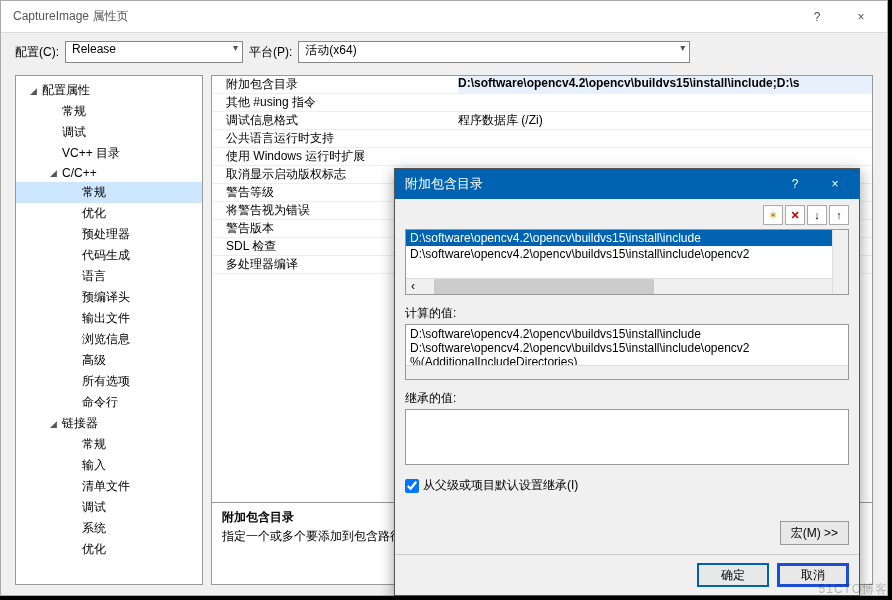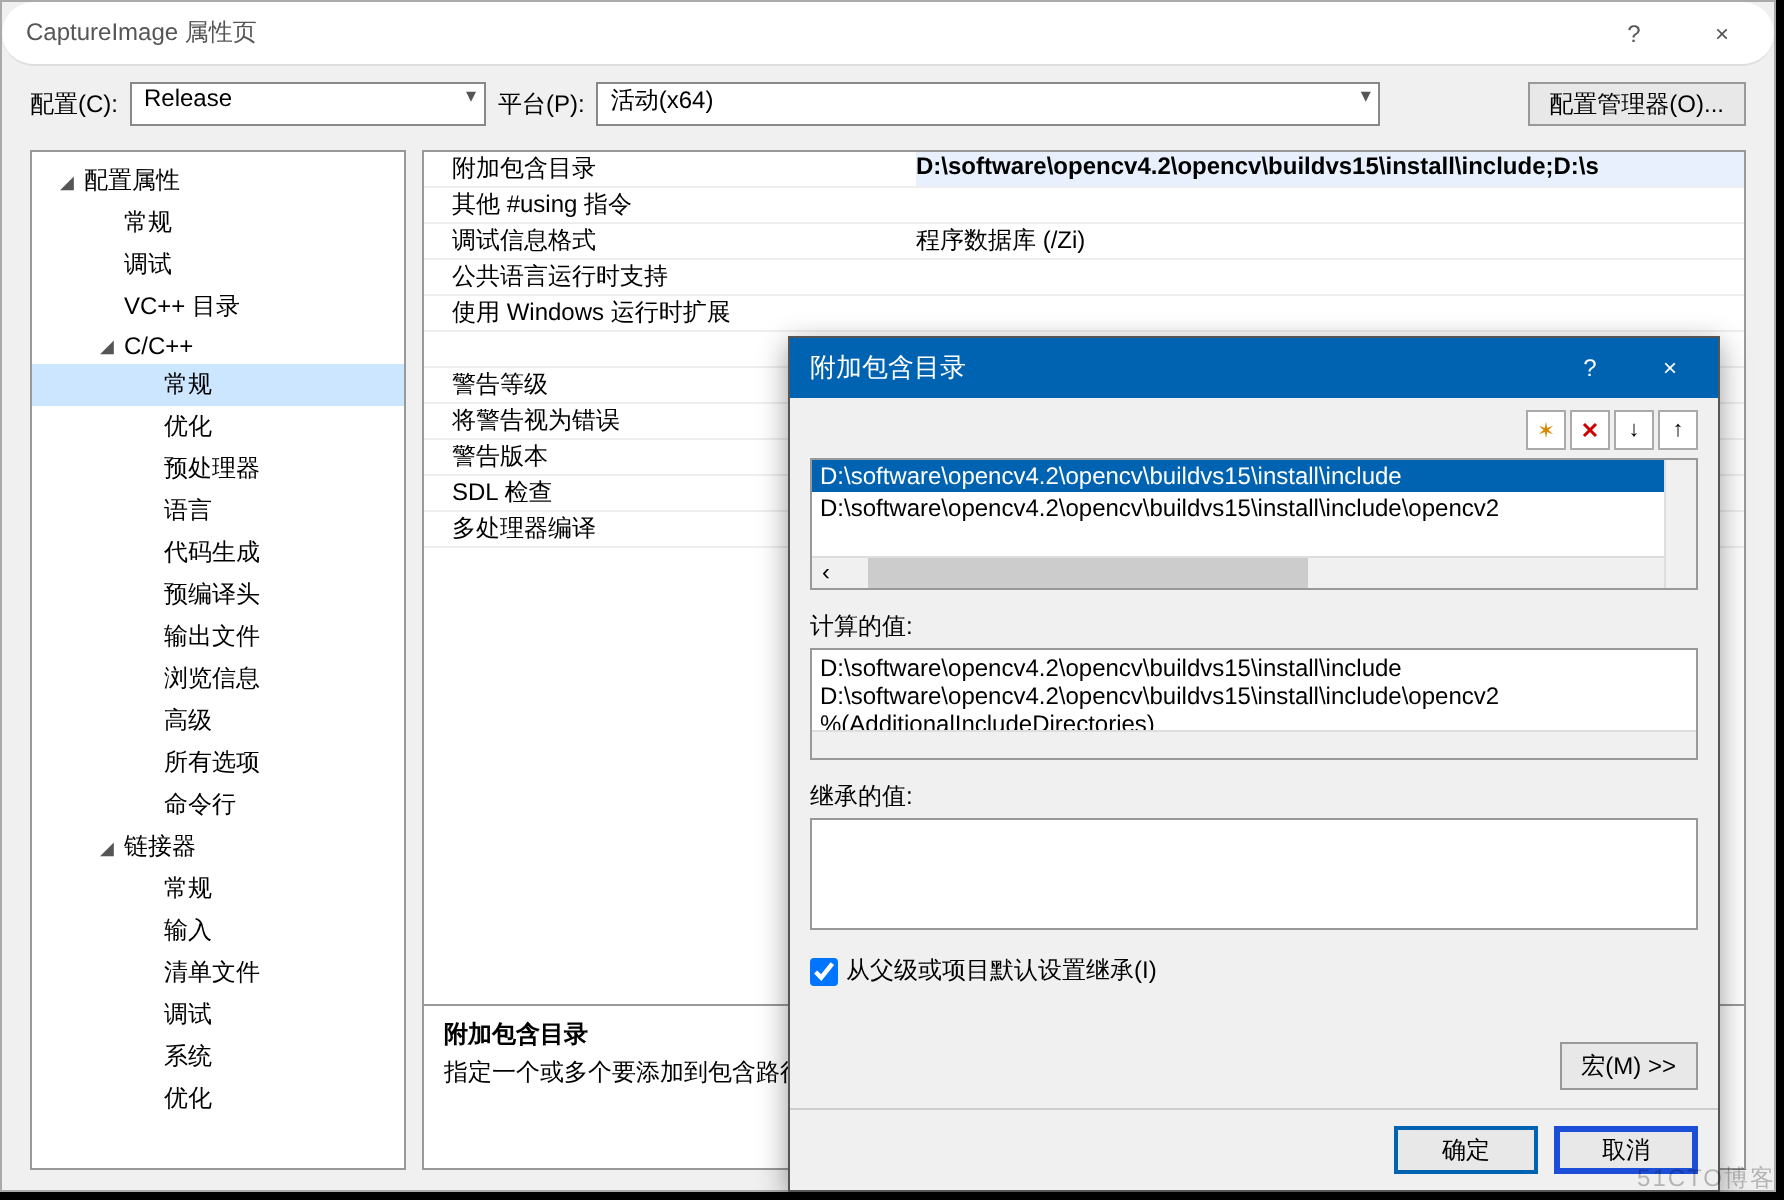--- a/index.html
+++ b/index.html
@@ -1,18 +1,18 @@
 <!DOCTYPE html>
 <html><head>
   <meta charset="utf-8">
   <style>
     * { box-sizing: border-box; margin: 0; padding: 0; font-family: "Microsoft YaHei", "Segoe UI", sans-serif; font-size: 12px; }
     body { background: #000; width: 892px; height: 600px; position: relative; overflow: hidden; }
     .window { background: #f0f0f0; width: 888px; height: 596px; position: absolute; top: 0; left: 0; border: 1px solid #aaa; }
-    .titlebar { height: 32px; background: #fff; display: flex; align-items: center; padding: 0 4px 0 12px; color: #555; border-bottom: 1px solid #ddd; border-radius: 16px; }
+    .titlebar { height: 32px; background: #fff; display: flex; align-items: center; padding: 0 4px 0 12px; color: #555; border-bottom: 1px solid #ddd; }
     .titlebar .title { flex: 1; }
     .titlebar .winbtn { width: 44px; height: 30px; display: flex; align-items: center; justify-content: center; color: #555; cursor: pointer; }
     .toolbar { display: flex; align-items: center; padding: 8px 14px; gap: 6px; }
     .toolbar label { color: #000; }
     .combo { background: #fff; border: 1px solid #888; height: 22px; display: flex; padding: 0 4px 0 6px; position: relative; }
     .combo.wide1 { width: 178px; }
     .combo.wide2 { width: 392px; }
     .combo .arrow { margin-left: auto; color: #555; font-size: 10px; }
     .mgrbtn { background: #e8e8e8; border: 1px solid #999; height: 22px; padding: 0 10px; cursor: pointer; }
     .body { display: flex; padding: 4px 14px 10px; gap: 8px; height: calc(100% - 70px); }
@@ -70,21 +70,20 @@
     <div class="combo wide1">
       <span>Release</span>
       <span class="arrow">▾</span>
     </div>
     <label>平台(P):</label>
     <div class="combo wide2">
       <span>活动(x64)</span>
       <span class="arrow">▾</span>
     </div>
     <div style="flex:1"></div>
-    <button class="mgrbtn">配置管理器(O)...</button>
   </div>
   <div class="body">
     <div class="tree">
       <div class="node l1">
           <span class="tri">◢</span>
           <span>配置属性</span>
         </div>
       <div id="tree-items">
           <div class="node l2">
             <span class="tri"></span>
@@ -109,25 +108,25 @@
           <div class="node l3">
             <span class="tri"></span>
             <span>优化</span>
           </div>
           <div class="node l3">
             <span class="tri"></span>
             <span>预处理器</span>
           </div>
           <div class="node l3">
             <span class="tri"></span>
+            <span>代码生成</span>
+          </div>
+          <div class="node l3">
+            <span class="tri"></span>
             <span>语言</span>
-          </div>
-          <div class="node l3">
-            <span class="tri"></span>
-            <span>代码生成</span>
           </div>
           <div class="node l3">
             <span class="tri"></span>
             <span>预编译头</span>
           </div>
           <div class="node l3">
             <span class="tri"></span>
             <span>输出文件</span>
           </div>
           <div class="node l3">
@@ -192,20 +191,21 @@
           </div>
           <div class="row">
             <div class="k">公共语言运行时支持</div>
             <div class="v" style="font-weight: normal;"></div>
           </div>
           <div class="row">
             <div class="k">使用 Windows 运行时扩展</div>
             <div class="v" style="font-weight: normal;"></div>
           </div>
           <div class="row">
+            <div class="k">取消显示启动版权标志</div>
             <div class="v" style="font-weight: normal;"></div>
           </div>
           <div class="row">
             <div class="k">警告等级</div>
             <div class="v" style="font-weight: normal;"></div>
           </div>
           <div class="row">
             <div class="k">将警告视为错误</div>
             <div class="v" style="font-weight: normal;"></div>
           </div>

